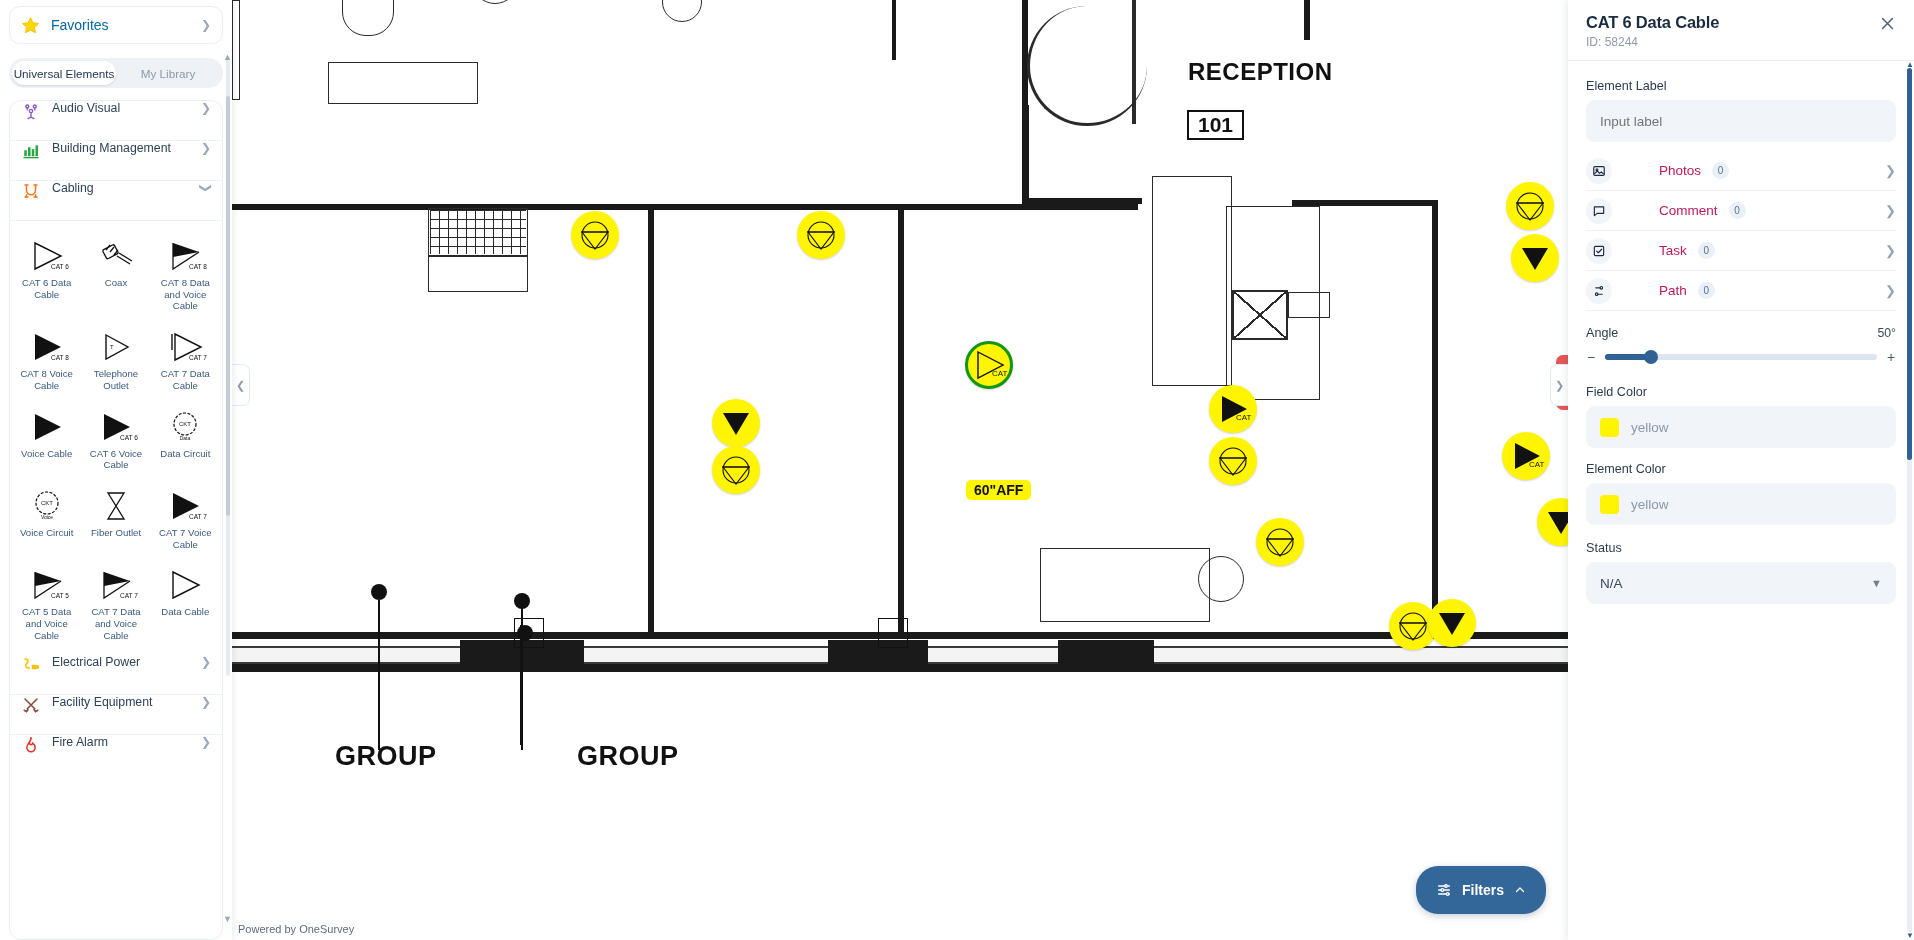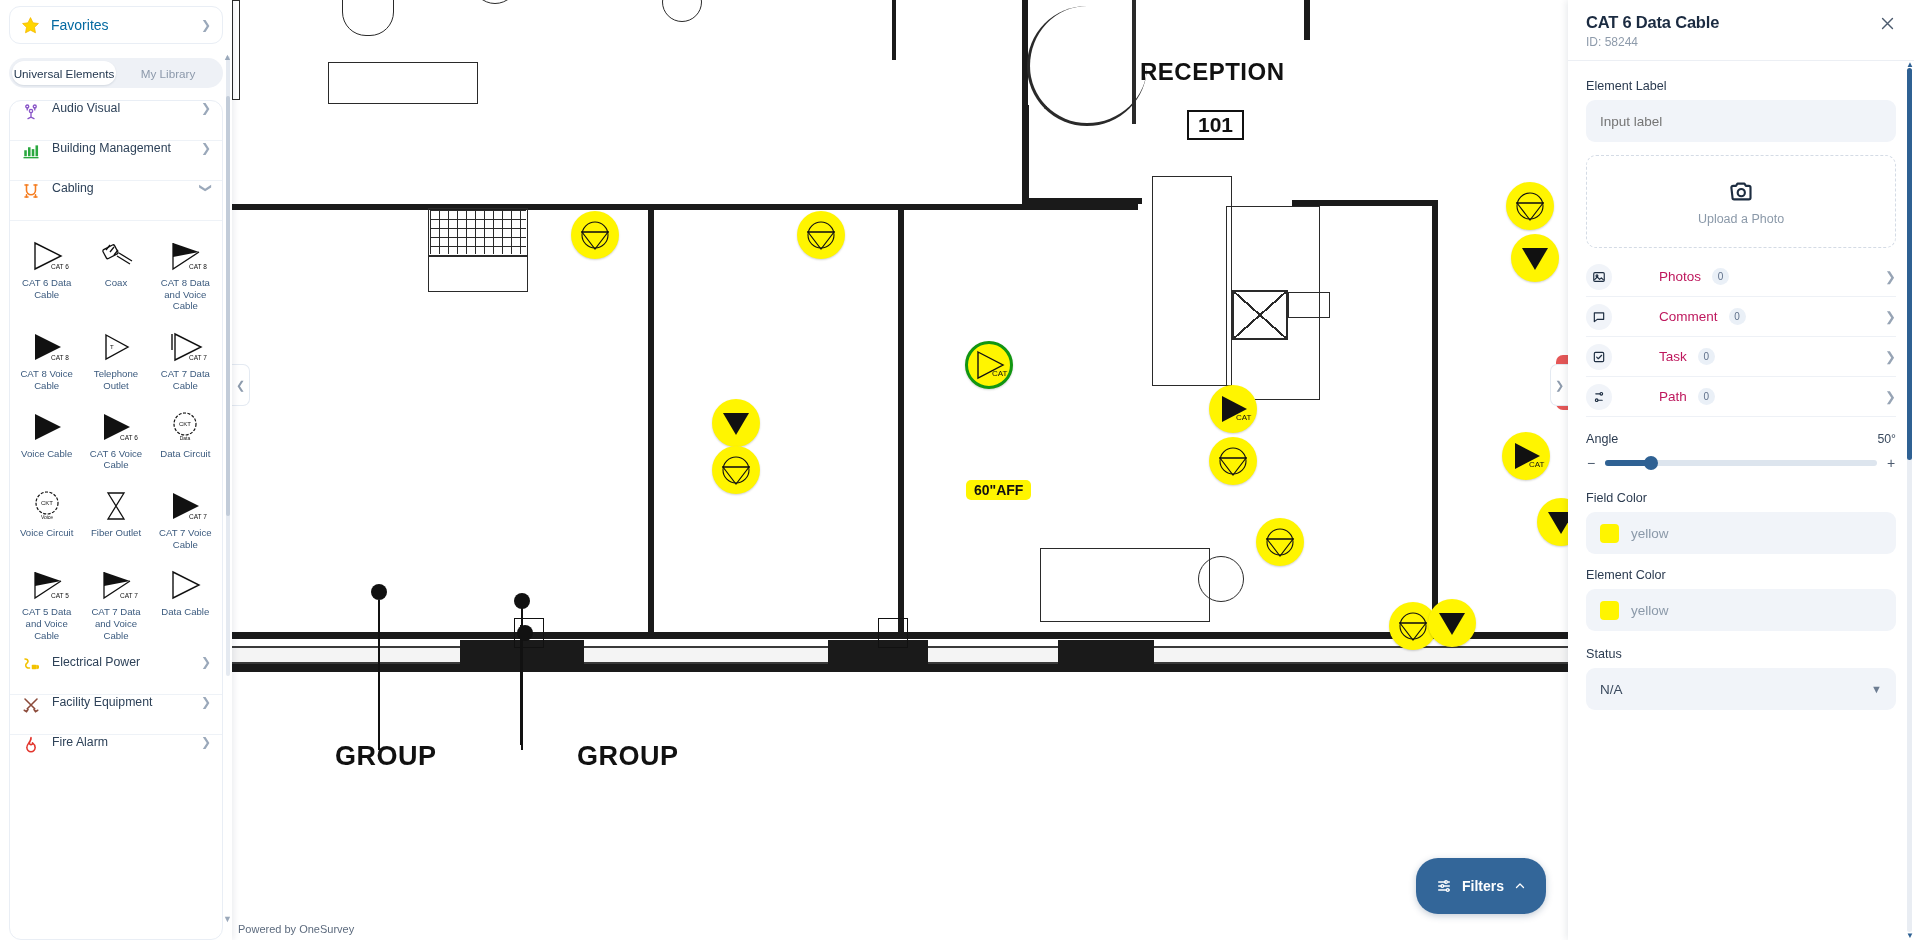--- a/index.html
+++ b/index.html
@@ -128,21 +128,21 @@
     color: #8d9bad; font-size: 11px; cursor: pointer; z-index: 12;
   }
   .collapse-handle.right { border: 1px solid #e4eaf2; border-right: none; border-radius: 7px 0 0 7px; }
 
   .powered {
     position: absolute; left: 6px; bottom: 5px; font-size: 11px; color: #5d6b7e; z-index: 12;
   }
   .filters-btn {
     position: absolute; right: 22px; bottom: 26px; z-index: 14;
     background: #336699; color: #fff; border: none; border-radius: 22px;
-    height: 56px; padding: 0 20px; display: flex; align-items: center; gap: 10px;
+    height: 48px; padding: 0 20px; display: flex; align-items: center; gap: 10px;
     font-size: 14px; font-weight: 700; cursor: pointer; box-shadow: 0 2px 7px rgba(20,50,90,.25);
   }
 
   
   .rpanel {
     position: relative; width: 346px; flex: 0 0 346px; height: 940px; background: #fff;
     box-shadow: -2px 0 7px rgba(16,30,60,.09); z-index: 30;
     display: flex; flex-direction: column;
   }
   .rp-head { padding: 13px 18px 11px 18px; display: flex; align-items: flex-start; }
@@ -522,21 +522,21 @@
       <div style="position:absolute;left:289px;top:600px;width:2px;height:150px;background:#111;"></div>
       <div style="position:absolute;left:282px;top:593px;width:16px;height:16px;border-radius:50%;background:#111;"></div>
       <div style="position:absolute;left:285px;top:625px;width:16px;height:16px;border-radius:50%;background:#111;"></div>
       <div style="position:absolute;left:288px;top:625px;width:2px;height:120px;background:#111;"></div>
       <div class="rect-thin" style="left:282px; top:618px; width:30px; height:30px; border-color:#111;"></div>
       <div class="rect-thin" style="left:646px; top:618px; width:30px; height:30px; border-color:#111;"></div>
 
       <div class="group-label" style="left:103px; bottom:168px;">GROUP</div>
       <div class="group-label" style="left:345px; bottom:168px;">GROUP</div>
 
-      <div class="room-name" style="left:908px; top:58px; font-size:24px;">RECEPTION</div>
+      <div class="room-name" style="left:956px; top:58px; font-size:24px;">RECEPTION</div>
       <div class="room-num" style="left:955px; top:110px;">101</div>
 
       <div id="markers-layer">
           <div class="marker" style="left: 339px; top: 211px; width: 48px; height: 48px;">
             <svg xmlns="http://www.w3.org/2000/svg" width="40" height="40" viewBox="0 0 40 40">
               <circle cx="20" cy="20" r="13" fill="none" stroke="#111" stroke-width="1.1"></circle>
               <polygon points="7,17 33,17 20,34" fill="none" stroke="#111" stroke-width="1.1"></polygon>
               <line x1="6" y1="17" x2="34" y2="17" stroke="#111" stroke-width="1.1"></line>
             </svg>
           </div>
@@ -656,27 +656,20 @@
           <path d="M5 5l14 14M19 5L5 19"></path>
         </svg>
       </div>
     </div>
 
     <div class="rp-body">
 
       <div class="fld-label">Element Label</div>
       <input class="fld-input" type="text" placeholder="Input label" style="">
 
-      <div class="upload">
-        <svg width="27" height="27" viewBox="0 0 24 24" fill="none" stroke="#1d2d41" stroke-width="1.9" stroke-linecap="round" stroke-linejoin="round">
-          <path d="M3 8.5A1.5 1.5 0 0 1 4.5 7h2.6l1.3-2h6.2l1.3 2h2.6A1.5 1.5 0 0 1 20 8.5v9A1.5 1.5 0 0 1 18.5 19h-13A1.5 1.5 0 0 1 4 17.5z"></path>
-          <circle cx="11.8" cy="13" r="3.2"></circle>
-        </svg>
-        <span class="upload-text">Upload a Photo</span>
-      </div>
 
       <div class="rp-row rp-row-first">
         <span class="rp-ico">
           <svg width="14" height="14" viewBox="0 0 24 24" fill="none" stroke="#1d2d41" stroke-width="2" stroke-linejoin="round">
             <rect x="3" y="4.5" width="18" height="15" rx="2"></rect>
               <circle cx="8.5" cy="10" r="1.6"></circle>
               <path d="M4 17l5-5 4 4 3-2.5 4 4"></path>
           </svg>
         </span>
         <span class="rp-row-label">Photos</span>

